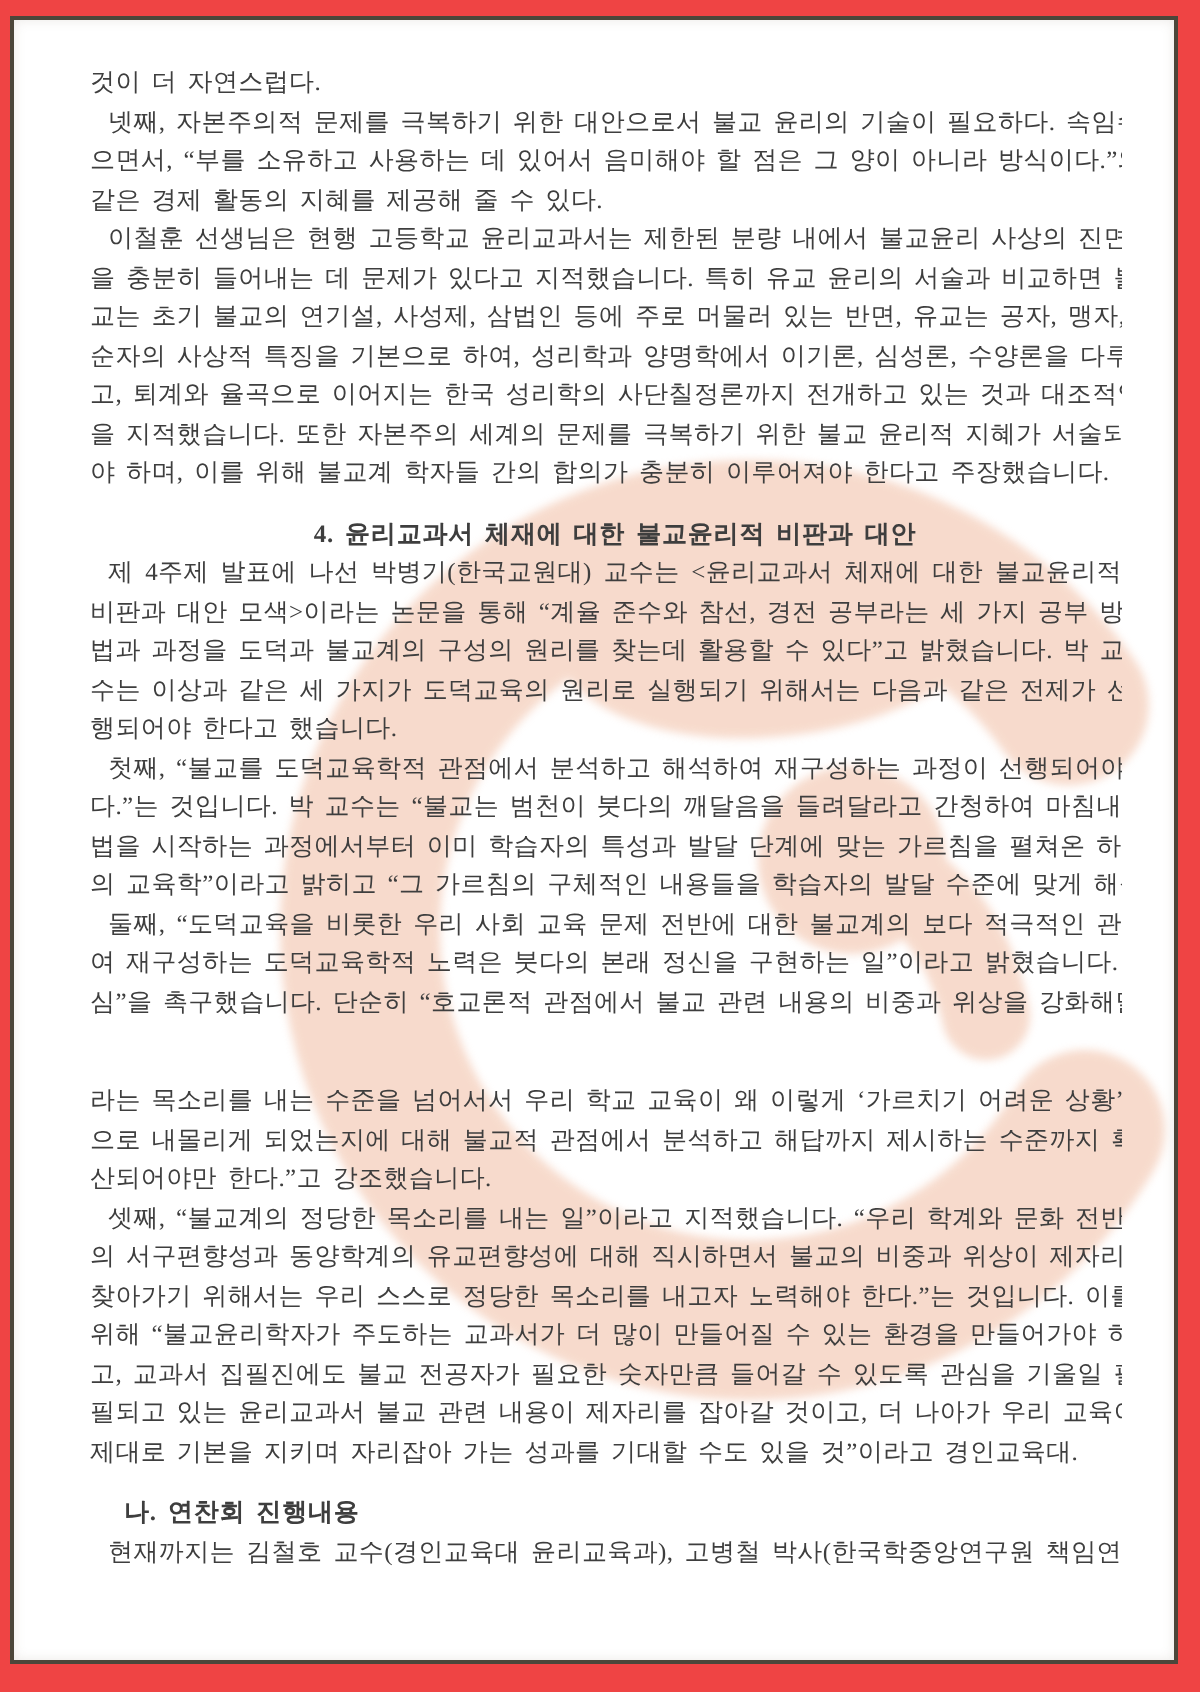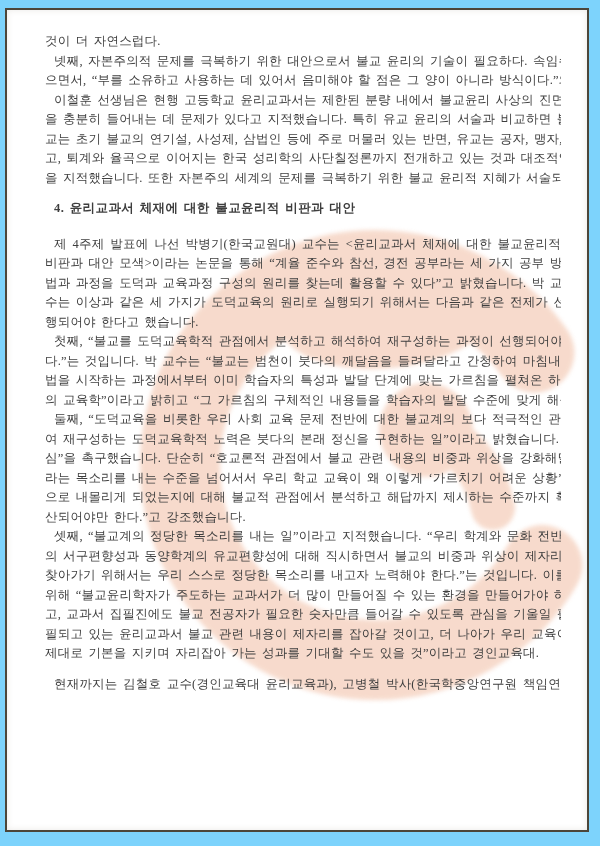--- a/index.html
+++ b/index.html
@@ -46,70 +46,74 @@
     text-align: left;
   }
   .line.just {
     text-align: justify;
     text-align-last: justify;
   }
   .line.bold {
     font-weight: 700;
     letter-spacing: 0.4px;
   }
-  .ind1 { padding-left: 9px; }
+  .ind1 { padding-left: 9px; text-align: center; }
   .ind2 { padding-left: 17px; }
   .spacer { height: 11px; }
 </style>
 </head>
 <body style="background: rgb(166, 158, 137);">
 
-<div class="frame" style="background: #7dd3fc;">
+<div class="frame" style="background: #ef4444;">
   <div class="page" style="background: rgb(255, 255, 255); border-color: rgb(76, 70, 58);">
 
     <svg class="watermark" viewBox="0 0 462 562" xmlns="http://www.w3.org/2000/svg" opacity="0.6" style="color: rgb(242, 195, 171);">
       <g stroke="currentColor" fill="currentColor">
         <circle cx="250" cy="287" r="195" fill="none" stroke-width="80" stroke-dasharray="1000 225" stroke-dashoffset="-105" stroke-linecap="round"></circle>
         <ellipse cx="265" cy="130" rx="114" ry="60" stroke="none" transform="rotate(-7 265 130)"></ellipse>
         <circle cx="301" cy="252" r="47" stroke="none"></circle>
         <path d="M 300 250 Q 355 268 368 330" fill="none" stroke-width="44" stroke-linecap="round"></path>
       </g>
     </svg>
 
     <div class="textblock" id="doc-text">
         <div class="line ind0" style="color: rgb(62, 62, 62);">것이 더 자연스럽다.</div>
         <div class="line ind1 just" style="color: rgb(62, 62, 62);">넷째, 자본주의적 문제를 극복하기 위한 대안으로서 불교 윤리의 기술이 필요하다. 속임수</div>
         <div class="line ind0 just" style="color: rgb(62, 62, 62);">으면서, “부를 소유하고 사용하는 데 있어서 음미해야 할 점은 그 양이 아니라 방식이다.”와</div>
+        <div class="line ind0" style="color: rgb(62, 62, 62);">같은 경제 활동의 지혜를 제공해 줄 수 있다.</div>
         <div class="line ind1 just" style="color: rgb(62, 62, 62);">이철훈 선생님은 현행 고등학교 윤리교과서는 제한된 분량 내에서 불교윤리 사상의 진면목</div>
         <div class="line ind0 just" style="color: rgb(62, 62, 62);">을 충분히 들어내는 데 문제가 있다고 지적했습니다. 특히 유교 윤리의 서술과 비교하면 불</div>
         <div class="line ind0 just" style="color: rgb(62, 62, 62);">교는 초기 불교의 연기설, 사성제, 삼법인 등에 주로 머물러 있는 반면, 유교는 공자, 맹자,</div>
+        <div class="line ind0 just" style="color: rgb(62, 62, 62);">순자의 사상적 특징을 기본으로 하여, 성리학과 양명학에서 이기론, 심성론, 수양론을 다루</div>
         <div class="line ind0 just" style="color: rgb(62, 62, 62);">고, 퇴계와 율곡으로 이어지는 한국 성리학의 사단칠정론까지 전개하고 있는 것과 대조적임</div>
         <div class="line ind0 just" style="color: rgb(62, 62, 62);">을 지적했습니다. 또한 자본주의 세계의 문제를 극복하기 위한 불교 윤리적 지혜가 서술되어</div>
+        <div class="line ind0" style="color: rgb(62, 62, 62);">야 하며, 이를 위해 불교계 학자들 간의 합의가 충분히 이루어져야 한다고 주장했습니다.</div>
         <div class="spacer"></div>
         <div class="line ind1 bold" style="color: rgb(62, 62, 62);">4. 윤리교과서 체재에 대한 불교윤리적 비판과 대안</div>
-        <div class="line ind1 just" style="color: rgb(62, 62, 62); margin-top: 16px;">제 4주제 발표에 나선 박병기(한국교원대) 교수는 &lt;윤리교과서 체재에 대한 불교윤리적</div>
+        <div class="line ind1 just" style="color: rgb(62, 62, 62);">제 4주제 발표에 나선 박병기(한국교원대) 교수는 &lt;윤리교과서 체재에 대한 불교윤리적</div>
         <div class="line ind0 just" style="color: rgb(62, 62, 62);">비판과 대안 모색&gt;이라는 논문을 통해 “계율 준수와 참선, 경전 공부라는 세 가지 공부 방</div>
-        <div class="line ind0 just" style="color: rgb(62, 62, 62);">법과 과정을 도덕과 교육과정 구성의 원리를 찾는데 활용할 수 있다”고 밝혔습니다. 박 교</div>
+        <div class="line ind0 just" style="color: rgb(62, 62, 62);">법과 과정을 도덕과 불교계의 구성의 원리를 찾는데 활용할 수 있다”고 밝혔습니다. 박 교</div>
         <div class="line ind0 just" style="color: rgb(62, 62, 62);">수는 이상과 같은 세 가지가 도덕교육의 원리로 실행되기 위해서는 다음과 같은 전제가 선</div>
         <div class="line ind0" style="color: rgb(62, 62, 62);">행되어야 한다고 했습니다.</div>
         <div class="line ind1 just" style="color: rgb(62, 62, 62);">첫째, “불교를 도덕교육학적 관점에서 분석하고 해석하여 재구성하는 과정이 선행되어야 한</div>
         <div class="line ind0 just" style="color: rgb(62, 62, 62);">다.”는 것입니다. 박 교수는 “불교는 범천이 붓다의 깨달음을 들려달라고 간청하여 마침내 설</div>
         <div class="line ind0 just" style="color: rgb(62, 62, 62);">법을 시작하는 과정에서부터 이미 학습자의 특성과 발달 단계에 맞는 가르침을 펼쳐온 하나</div>
         <div class="line ind0 just" style="color: rgb(62, 62, 62);">의 교육학”이라고 밝히고 “그 가르침의 구체적인 내용들을 학습자의 발달 수준에 맞게 해석하</div>
         <div class="line ind1 just" style="color: rgb(62, 62, 62);">둘째, “도덕교육을 비롯한 우리 사회 교육 문제 전반에 대한 불교계의 보다 적극적인 관</div>
         <div class="line ind0" style="color: rgb(62, 62, 62);">여 재구성하는 도덕교육학적 노력은 붓다의 본래 정신을 구현하는 일”이라고 밝혔습니다.</div>
         <div class="line ind0 just" style="color: rgb(62, 62, 62);">심”을 촉구했습니다. 단순히 “호교론적 관점에서 불교 관련 내용의 비중과 위상을 강화해달</div>
-        <div class="line ind0 just" style="color: rgb(62, 62, 62);">라는 목소리를 내는 수준을 넘어서서 우리 학교 교육이 왜 이렇게 ‘가르치기 어려운 상황’</div>
+        <div class="line ind0 just" style="color: rgb(62, 62, 62); margin-top: 30px;">라는 목소리를 내는 수준을 넘어서서 우리 학교 교육이 왜 이렇게 ‘가르치기 어려운 상황’</div>
         <div class="line ind0 just" style="color: rgb(62, 62, 62);">으로 내몰리게 되었는지에 대해 불교적 관점에서 분석하고 해답까지 제시하는 수준까지 확</div>
         <div class="line ind0" style="color: rgb(62, 62, 62);">산되어야만 한다.”고 강조했습니다.</div>
         <div class="line ind1 just" style="color: rgb(62, 62, 62);">셋째, “불교계의 정당한 목소리를 내는 일”이라고 지적했습니다. “우리 학계와 문화 전반</div>
         <div class="line ind0 just" style="color: rgb(62, 62, 62);">의 서구편향성과 동양학계의 유교편향성에 대해 직시하면서 불교의 비중과 위상이 제자리를</div>
         <div class="line ind0 just" style="color: rgb(62, 62, 62);">찾아가기 위해서는 우리 스스로 정당한 목소리를 내고자 노력해야 한다.”는 것입니다. 이를</div>
         <div class="line ind0 just" style="color: rgb(62, 62, 62);">위해 “불교윤리학자가 주도하는 교과서가 더 많이 만들어질 수 있는 환경을 만들어가야 하</div>
         <div class="line ind0 just" style="color: rgb(62, 62, 62);">고, 교과서 집필진에도 불교 전공자가 필요한 숫자만큼 들어갈 수 있도록 관심을 기울일 필</div>
         <div class="line ind0 just" style="color: rgb(62, 62, 62);">필되고 있는 윤리교과서 불교 관련 내용이 제자리를 잡아갈 것이고, 더 나아가 우리 교육이</div>
         <div class="line ind0" style="color: rgb(62, 62, 62);">제대로 기본을 지키며 자리잡아 가는 성과를 기대할 수도 있을 것”이라고 경인교육대.</div>
         <div class="spacer"></div>
+        <div class="line ind2 bold" style="color: rgb(62, 62, 62);">나. 연찬회 진행내용</div>
         <div class="line ind1 just" style="color: rgb(62, 62, 62);">현재까지는 김철호 교수(경인교육대 윤리교육과), 고병철 박사(한국학중앙연구원 책임연</div>
       </div>
 
   </div>
 </div>
 
 </body></html>

